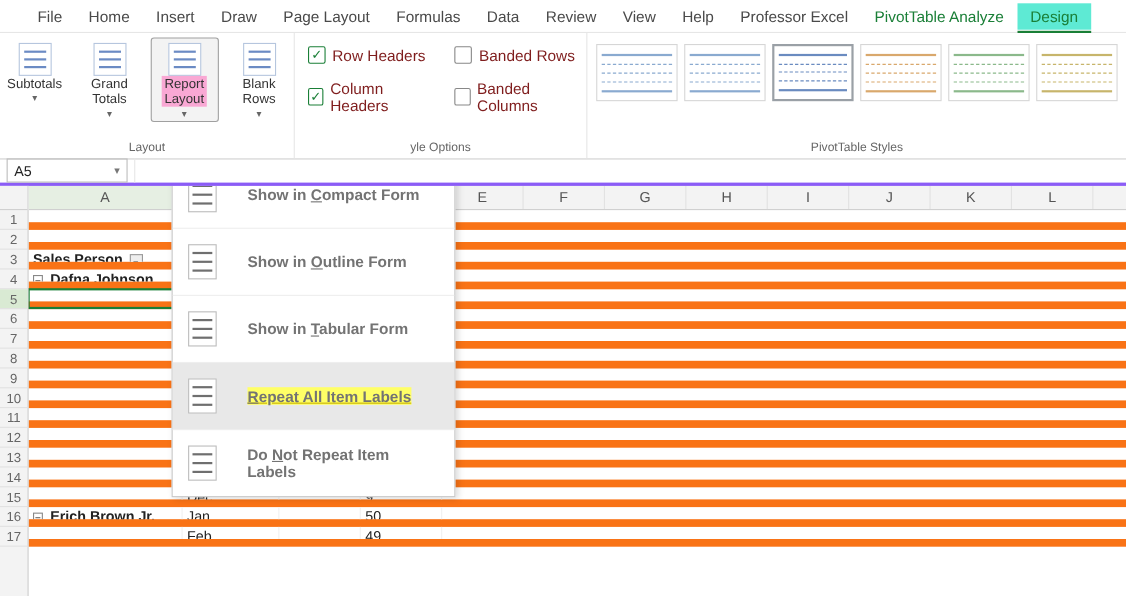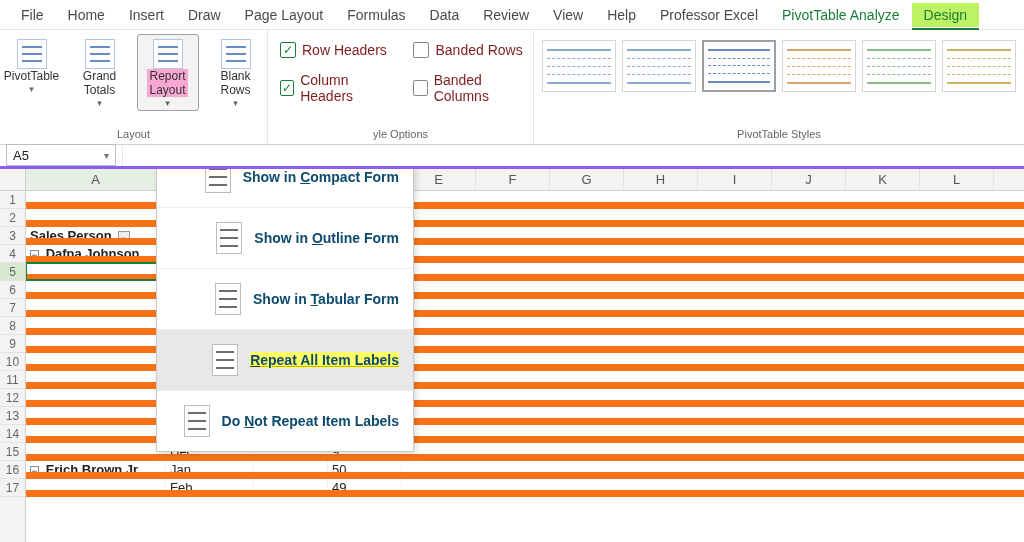--- a/index.html
+++ b/index.html
@@ -1,22 +1,22 @@
 <!DOCTYPE html>
 <html><head>
 <meta charset="utf-8">
 <style>
   * { box-sizing: border-box; margin: 0; padding: 0; font-family: "Segoe UI", Arial, sans-serif; }
   body { width: 1024px; height: 542px; background: #fff; overflow: hidden; font-size: 14px; color: #222; }
 
   
-  .tabs { display: flex; align-items: center; height: 30px; padding: 0 9px; border-bottom: 1px solid #e6e6e6; gap: 0; }
+  .tabs { display: flex; align-items: center; height: 30px; padding: 0 22px; border-bottom: 1px solid #e6e6e6; gap: 0; }
   .tab { padding: 4px 12px; font-size: 14px; color: #4a4a4a; cursor: pointer; }
   .tab.green { color: #1a7f37; }
-  .tab.active { background: #bef264; color: #1a7f37; font-weight: 400; position: relative; }
+  .tab.active { background: #5eead4; color: #1a7f37; font-weight: 400; position: relative; }
   .tab.active::after { content:""; position:absolute; left:0; right:0; bottom:-3px; height:2px; background:#1a7f37; }
 
   
   .ribbon { display: flex; height: 115px; border-bottom: 1px solid #d0d0d0; background: #fff; }
   .group { display: flex; flex-direction: column; align-items: center; border-right: 1px solid #e6e6e6; padding: 4px 6px 2px 6px; }
   .group-body { display: flex; flex: 1; align-items: flex-start; gap: 6px; }
   .group-label { font-size: 11px; color: #666; padding-bottom: 2px; }
 
   .bigbtn { display: flex; flex-direction: column; align-items: center; justify-content: flex-start; width: 62px; padding: 4px 2px 2px 2px; border: 1px solid transparent; border-radius: 3px; cursor: pointer; text-align: center; }
   .bigbtn .lbl { font-size: 12px; line-height: 14px; color: #333; }
@@ -67,21 +67,21 @@
   .cell.d { width: 74px; text-align: left; }
   .cell.bold { font-weight: 700; }
   .cell .outline { display:inline-block; width:9px; height:9px; border:1px solid #888; font-size:9px; line-height:8px; text-align:center; margin-right:3px; color:#666; }
   .filter { display:inline-block; width:12px; height:12px; border:1px solid #999; background:#eee; position:relative; vertical-align:middle; margin-left:3px; }
   .filter::after { content:"▾"; font-size:8px; position:absolute; top:-1px; left:2px; color:#555; }
 
   .activecell { position:absolute; border:2px solid #1a7f37; pointer-events:none; }
 
   
   .dropdown { position: absolute; top: 0; left: 0; width: 258px; background: #fff; border: 1px solid #c8c8c8; box-shadow: 2px 2px 6px rgba(0,0,0,0.15); z-index: 50; }
-  .dd-item { display: flex; align-items: center; gap: 12px; padding: 14px 14px; font-size: 14px; font-weight: 600; color: #0c4a6e; cursor: pointer; border-bottom: 1px solid #eee; justify-content: flex-end; }
+  .dd-item { display: flex; align-items: center; gap: 28px; padding: 14px 14px; font-size: 14px; font-weight: 600; color: #737373; cursor: pointer; border-bottom: 1px solid #eee; }
   .dd-item:last-child { border-bottom: none; }
   .dd-item.hover { background: #e8e8e8; }
   .dd-item.hover .dd-label { background: #ffff66; text-decoration: underline; text-decoration-color: #c9b300; }
   .dd-icon { width: 26px; height: 32px; border: 1px solid #bcbcbc; display:flex; flex-direction:column; justify-content:space-around; padding:3px; background:#fff; }
   .dd-icon .l { height:2px; background:#6f6f6f; }
   .dd-label u { text-decoration: underline; }
 
   
   .docicon { width:30px; height:30px; border:1px solid #b6c6de; background:#fff; display:flex; flex-direction:column; justify-content:space-around; padding:4px; }
   .docicon .l { height:2px; background:#6b8bc4; }
@@ -108,21 +108,21 @@
 <div class="ribbon">
 
   <div class="group" style="width:268px">
     <div class="group-body">
       <div class="bigbtn">
         <div class="docicon">
             <div class="l"></div>
             <div class="l"></div>
             <div class="l"></div>
           </div>
-        <div class="lbl">PivotTable</div>
+        <div class="lbl">Subtotals</div>
         <div class="caret">▾</div>
       </div>
       <div class="bigbtn">
         <div class="docicon">
             <div class="l"></div>
             <div class="l"></div>
             <div class="l"></div>
           </div>
         <div class="lbl" style="white-space:pre-line">Grand
 Totals</div>

